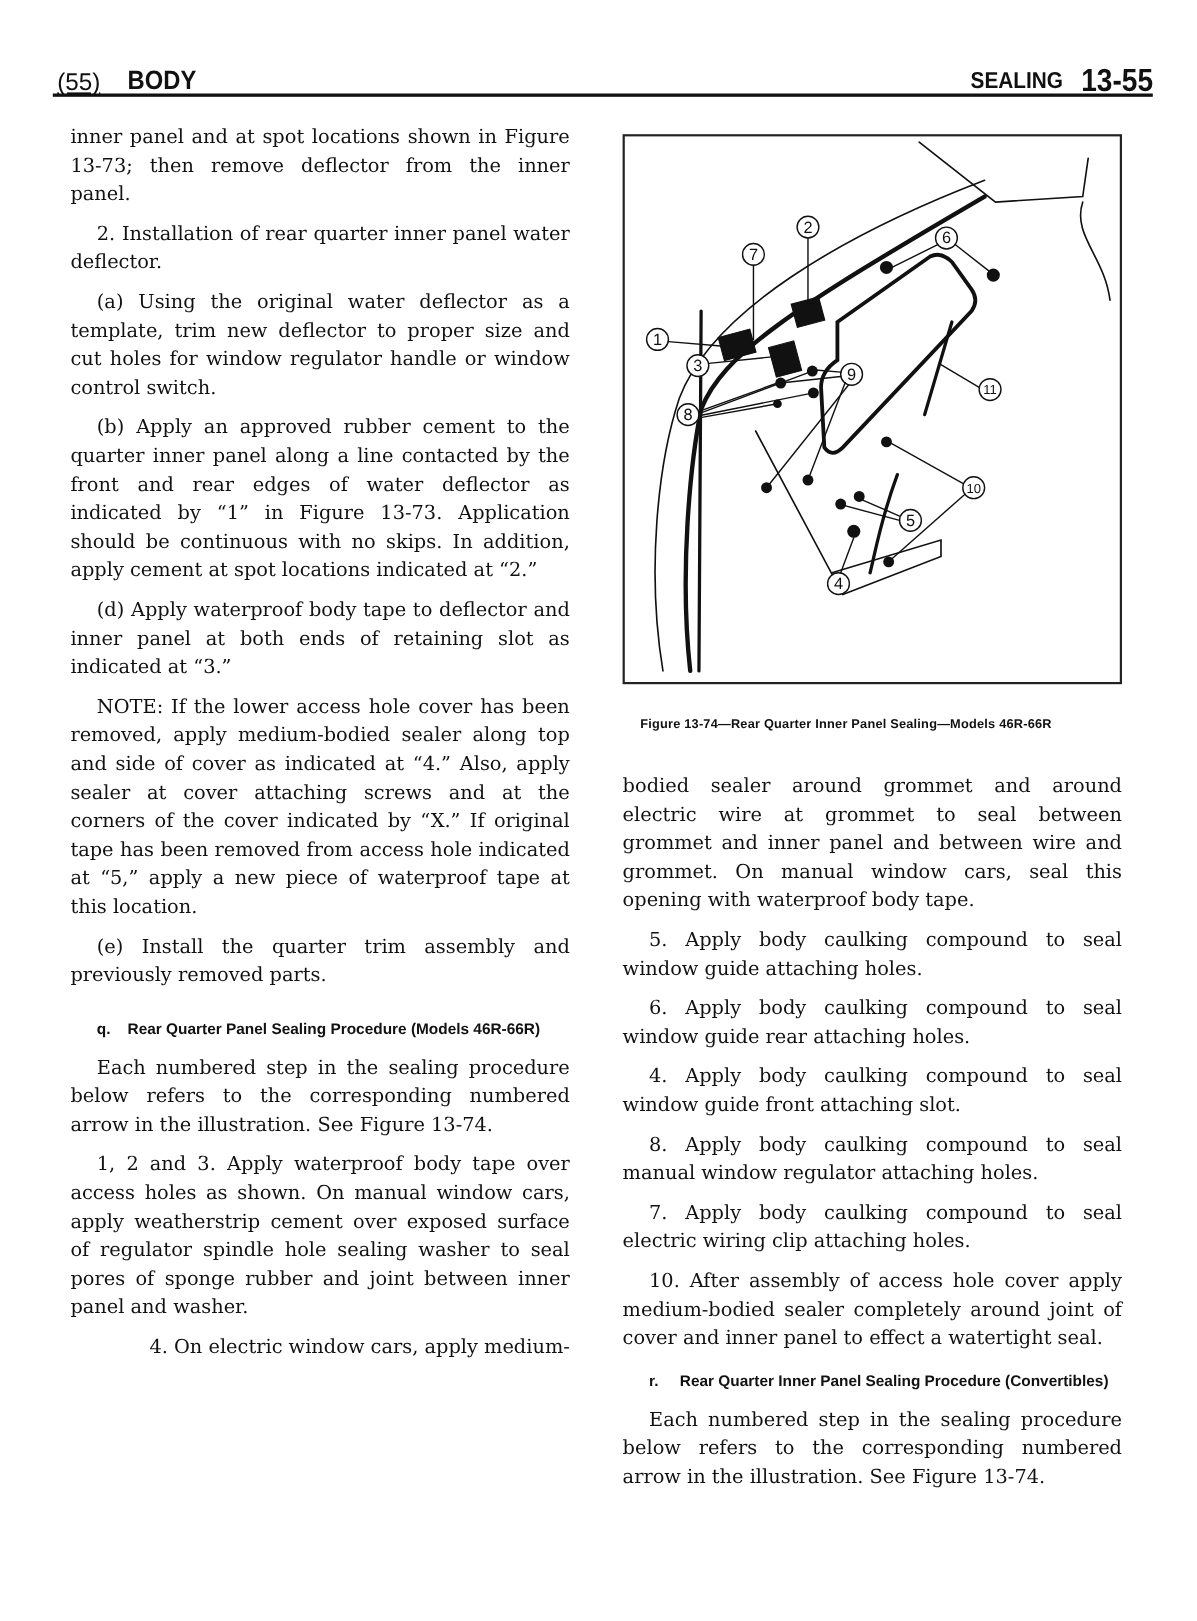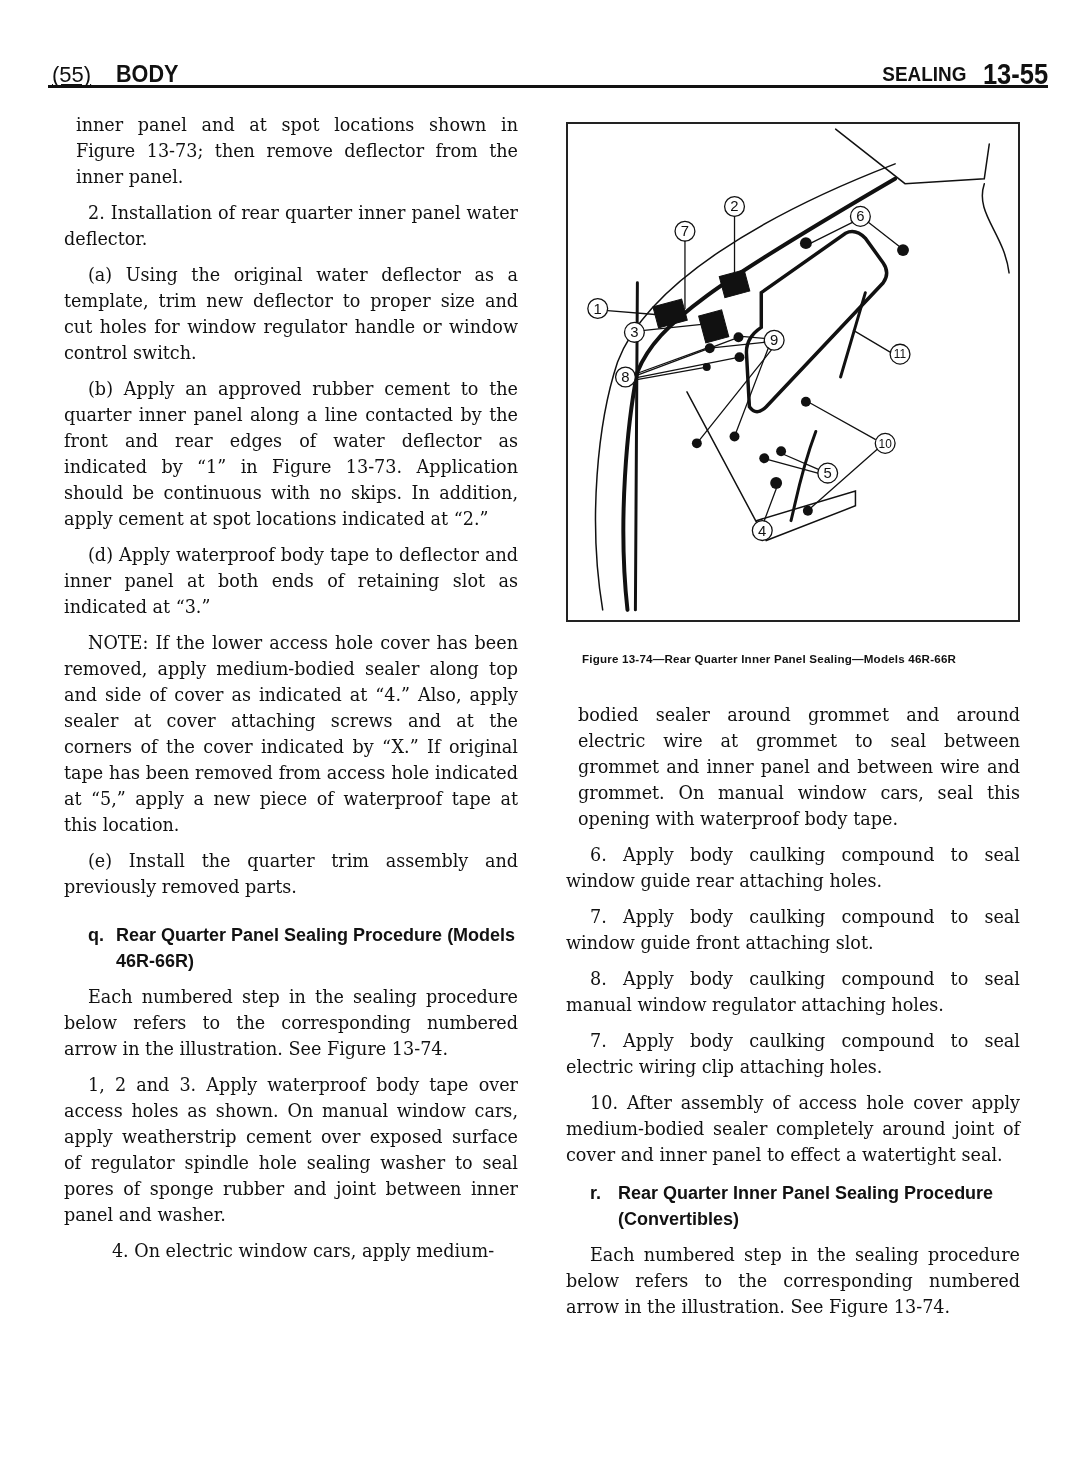--- a/index.html
+++ b/index.html
@@ -8,23 +8,23 @@
   .hdr-left-num { position: absolute; left: 4px; top: 62px; font: 22px "Liberation Sans", sans-serif; text-decoration: underline; }
   .hdr-left-title { position: absolute; left: 68px; top: 60px; font: bold 24px "Liberation Sans", sans-serif; transform: scaleX(0.9); transform-origin: left; }
   .hdr-right-section { position: absolute; right: 82px; top: 62px; font: bold 21px "Liberation Sans", sans-serif; transform: scaleX(0.9); transform-origin: right; }
   .hdr-right-page { position: absolute; right: 0; top: 58px; font: bold 29px "Liberation Sans", sans-serif; transform: scaleX(0.88); transform-origin: right; }
   .hdr-rule { position: absolute; left: 0; top: 85px; width: 1000px; height: 3px; background: #111; }
 
   .col { position: absolute; top: 112px; font-family: "DejaVu Serif", serif; font-size: 17.6px; line-height: 26px; }
   .col-left { left: 64px; width: 454px; }
   .col-right { left: 566px; width: 454px; }
   .p { margin: 0 0 10px 0; text-align: justify; text-indent: 24px; }
-  .p.noindent { text-indent: 0; margin-left: 12px; }
+  .p.noindent { text-indent: 0; }
   .it { }
-  .heading { font-family: "Liberation Sans", sans-serif; font-weight: bold; font-size: 18px; line-height: 26px; margin: 22px 0 10px 24px; padding-left: 28px; text-indent: -28px; }
+  .heading { font-family: "Liberation Sans", sans-serif; font-weight: bold; font-size: 14px; line-height: 26px; margin: 22px 0 10px 24px; padding-left: 28px; text-indent: -28px; }
   .heading .hl { display: inline-block; width: 28px; text-indent: 0; }
 
   .figure { position: absolute; left: 566px; top: 122px; width: 454px; height: 500px; border: 2px solid #222; box-sizing: border-box; }
   .figure svg { width: 100%; height: 100%; display: block; }
   .caption { position: absolute; left: 566px; top: 652px; width: 460px; font: bold 11.6px "Liberation Sans", sans-serif; letter-spacing: 0.2px; white-space: nowrap; margin-left: 16px; }
 </style>
 </head>
 <body>
 
 <div class="header">
@@ -39,21 +39,21 @@
   <p class="p noindent">inner panel and at spot locations shown in Figure 13-73; then remove deflector from the inner panel.</p>
   <p class="p">2. Installation of rear quarter inner panel water deflector.</p>
   <p class="p">(a) Using the original water deflector as a template, trim new deflector to proper size and cut holes for window regulator handle or window control switch.</p>
   <p class="p">(b) Apply an approved rubber cement to the quarter inner panel along a line contacted by the front and rear edges of water deflector as indicated by “1” in Figure 13-73. Application should be continuous with no skips. In addition, apply cement at spot locations indicated at “2.”</p>
   <p class="p">(d) Apply waterproof body tape to deflector and inner panel at both ends of retaining slot as indicated at “3.”</p>
   <p class="p"><span>NOTE:</span> <span class="it">If the lower access hole cover has been removed, apply medium-bodied sealer along top and side of cover as indicated at “4.” Also, apply sealer at cover attaching screws and at the corners of the cover indicated by “X.” If original tape has been removed from access hole indicated at “5,” apply a new piece of waterproof tape at this location.</span></p>
   <p class="p">(e) Install the quarter trim assembly and previously removed parts.</p>
   <div class="heading"><span class="hl">q.</span><span>Rear Quarter Panel Sealing Procedure (Models 46R-66R)</span></div>
   <p class="p">Each numbered step in the sealing procedure below refers to the corresponding numbered arrow in the illustration. See Figure 13-74.</p>
   <p class="p">1, 2 and 3. Apply waterproof body tape over access holes as shown. On manual window cars, apply weatherstrip cement over exposed surface of regulator spindle hole sealing washer to seal pores of sponge rubber and joint between inner panel and washer.</p>
-  <p class="p" style="text-align:center">4. On electric window cars, apply medium-</p>
+  <p class="p" style="text-align:right">4. On electric window cars, apply medium-</p>
 </div>
 
 <div class="figure">
   <svg viewBox="0 0 454 500" fill="none" stroke="#111" stroke-linecap="round">
 
     <path d="M35 490 C20 400, 30 300, 50 240 C80 160, 200 90, 330 40" stroke-width="1.5"></path>
     <path d="M60 490 C50 400, 60 300, 70 250 C90 200, 150 160, 330 55" stroke-width="4"></path>
     <path d="M70 160 L68 490" stroke-width="3"></path>
     <path d="M270 5 L340 60 L420 55 L425 20" stroke-width="1.5"></path>
     <path d="M420 60 C410 90, 440 110, 445 150" stroke-width="1.5"></path>
@@ -149,20 +149,21 @@
           <text x="335" y="236" fill="#111" stroke="none" font-size="12">11</text>
           <line x1="325" y1="230" x2="288" y2="208"></line>
         </g>
     </g>
   </svg>
 </div>
 <div class="caption">Figure 13-74—Rear Quarter Inner Panel Sealing—Models 46R-66R</div>
 
 <div class="col col-right" style="top:702px">
   <p class="p noindent">bodied sealer around grommet and around electric wire at grommet to seal between grommet and inner panel and between wire and grommet. On manual window cars, seal this opening with waterproof body tape.</p>
+  <p class="p">5. Apply body caulking compound to seal window guide attaching holes.</p>
   <p class="p">6. Apply body caulking compound to seal window guide rear attaching holes.</p>
-  <p class="p">7. Apply body caulking compound to seal window guide front attaching slot.</p>
+  <p class="p">4. Apply body caulking compound to seal window guide front attaching slot.</p>
   <p class="p">8. Apply body caulking compound to seal manual window regulator attaching holes.</p>
   <p class="p">7. Apply body caulking compound to seal electric wiring clip attaching holes.</p>
   <p class="p">10. After assembly of access hole cover apply medium-bodied sealer completely around joint of cover and inner panel to effect a watertight seal.</p>
   <div class="heading" style="margin-top:12px"><span class="hl">r.</span><span>Rear Quarter Inner Panel Sealing Procedure (Convertibles)</span></div>
   <p class="p">Each numbered step in the sealing procedure below refers to the corresponding numbered arrow in the illustration. See Figure 13-74.</p>
 </div>
 
 </body></html>

